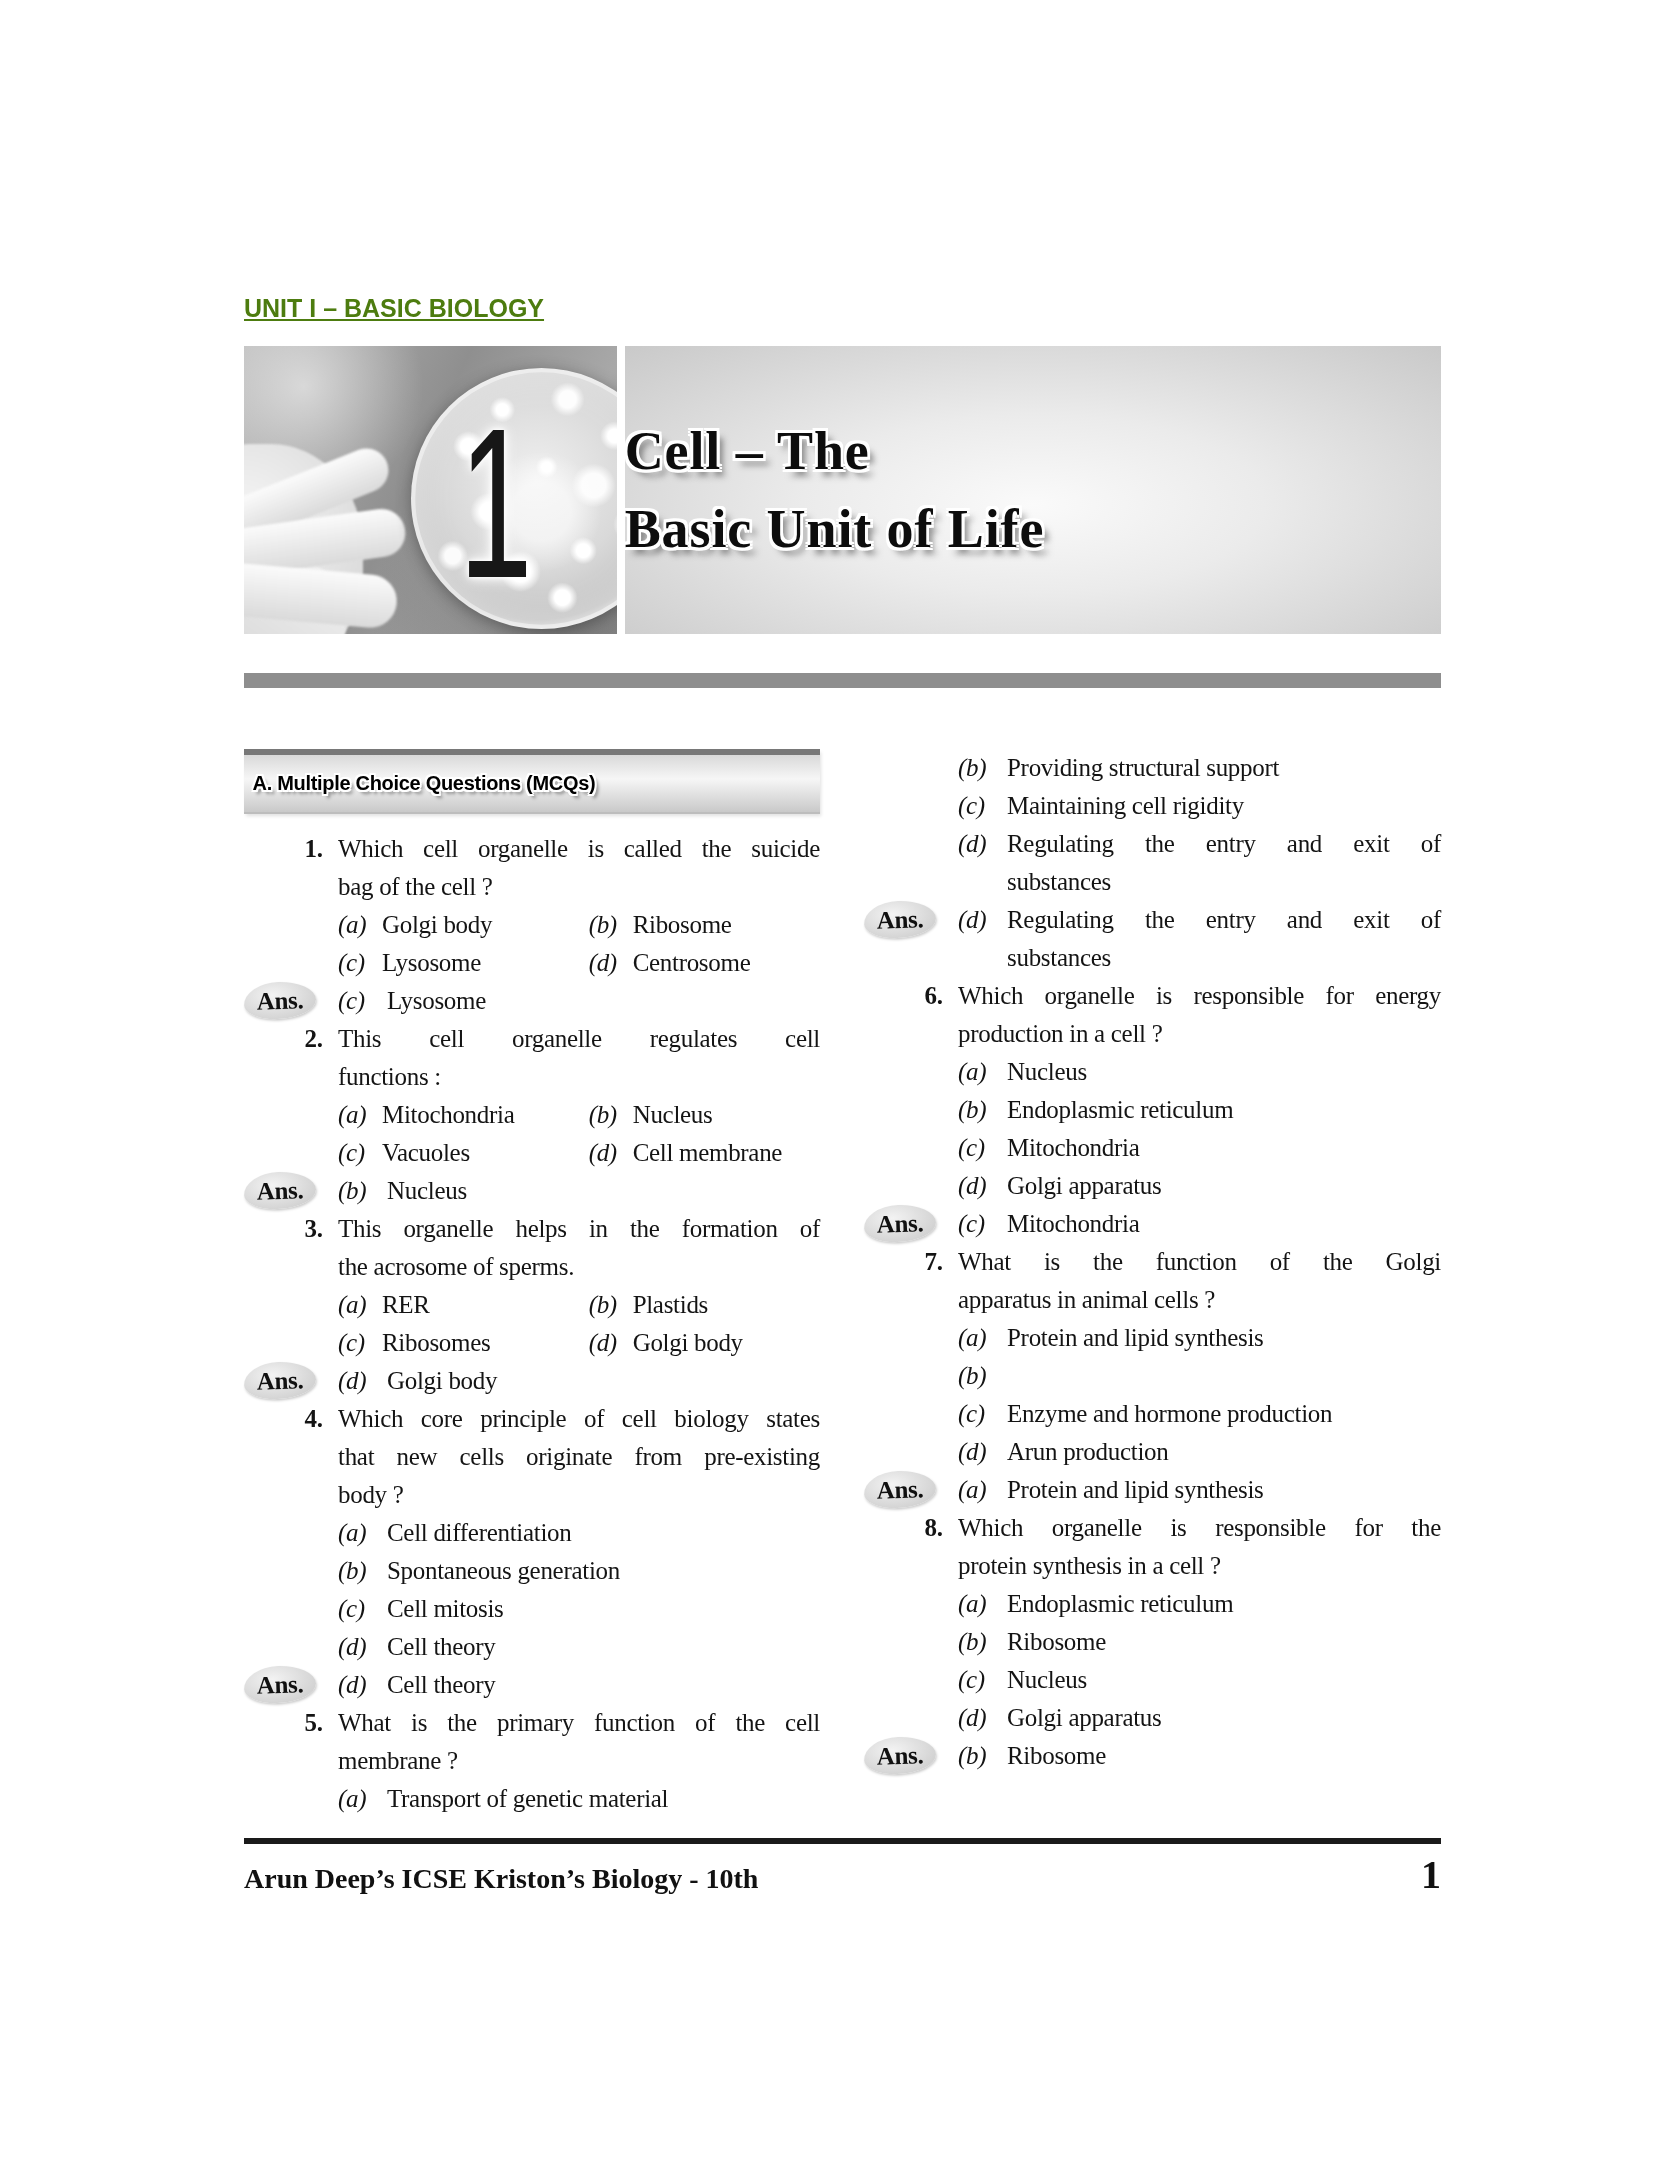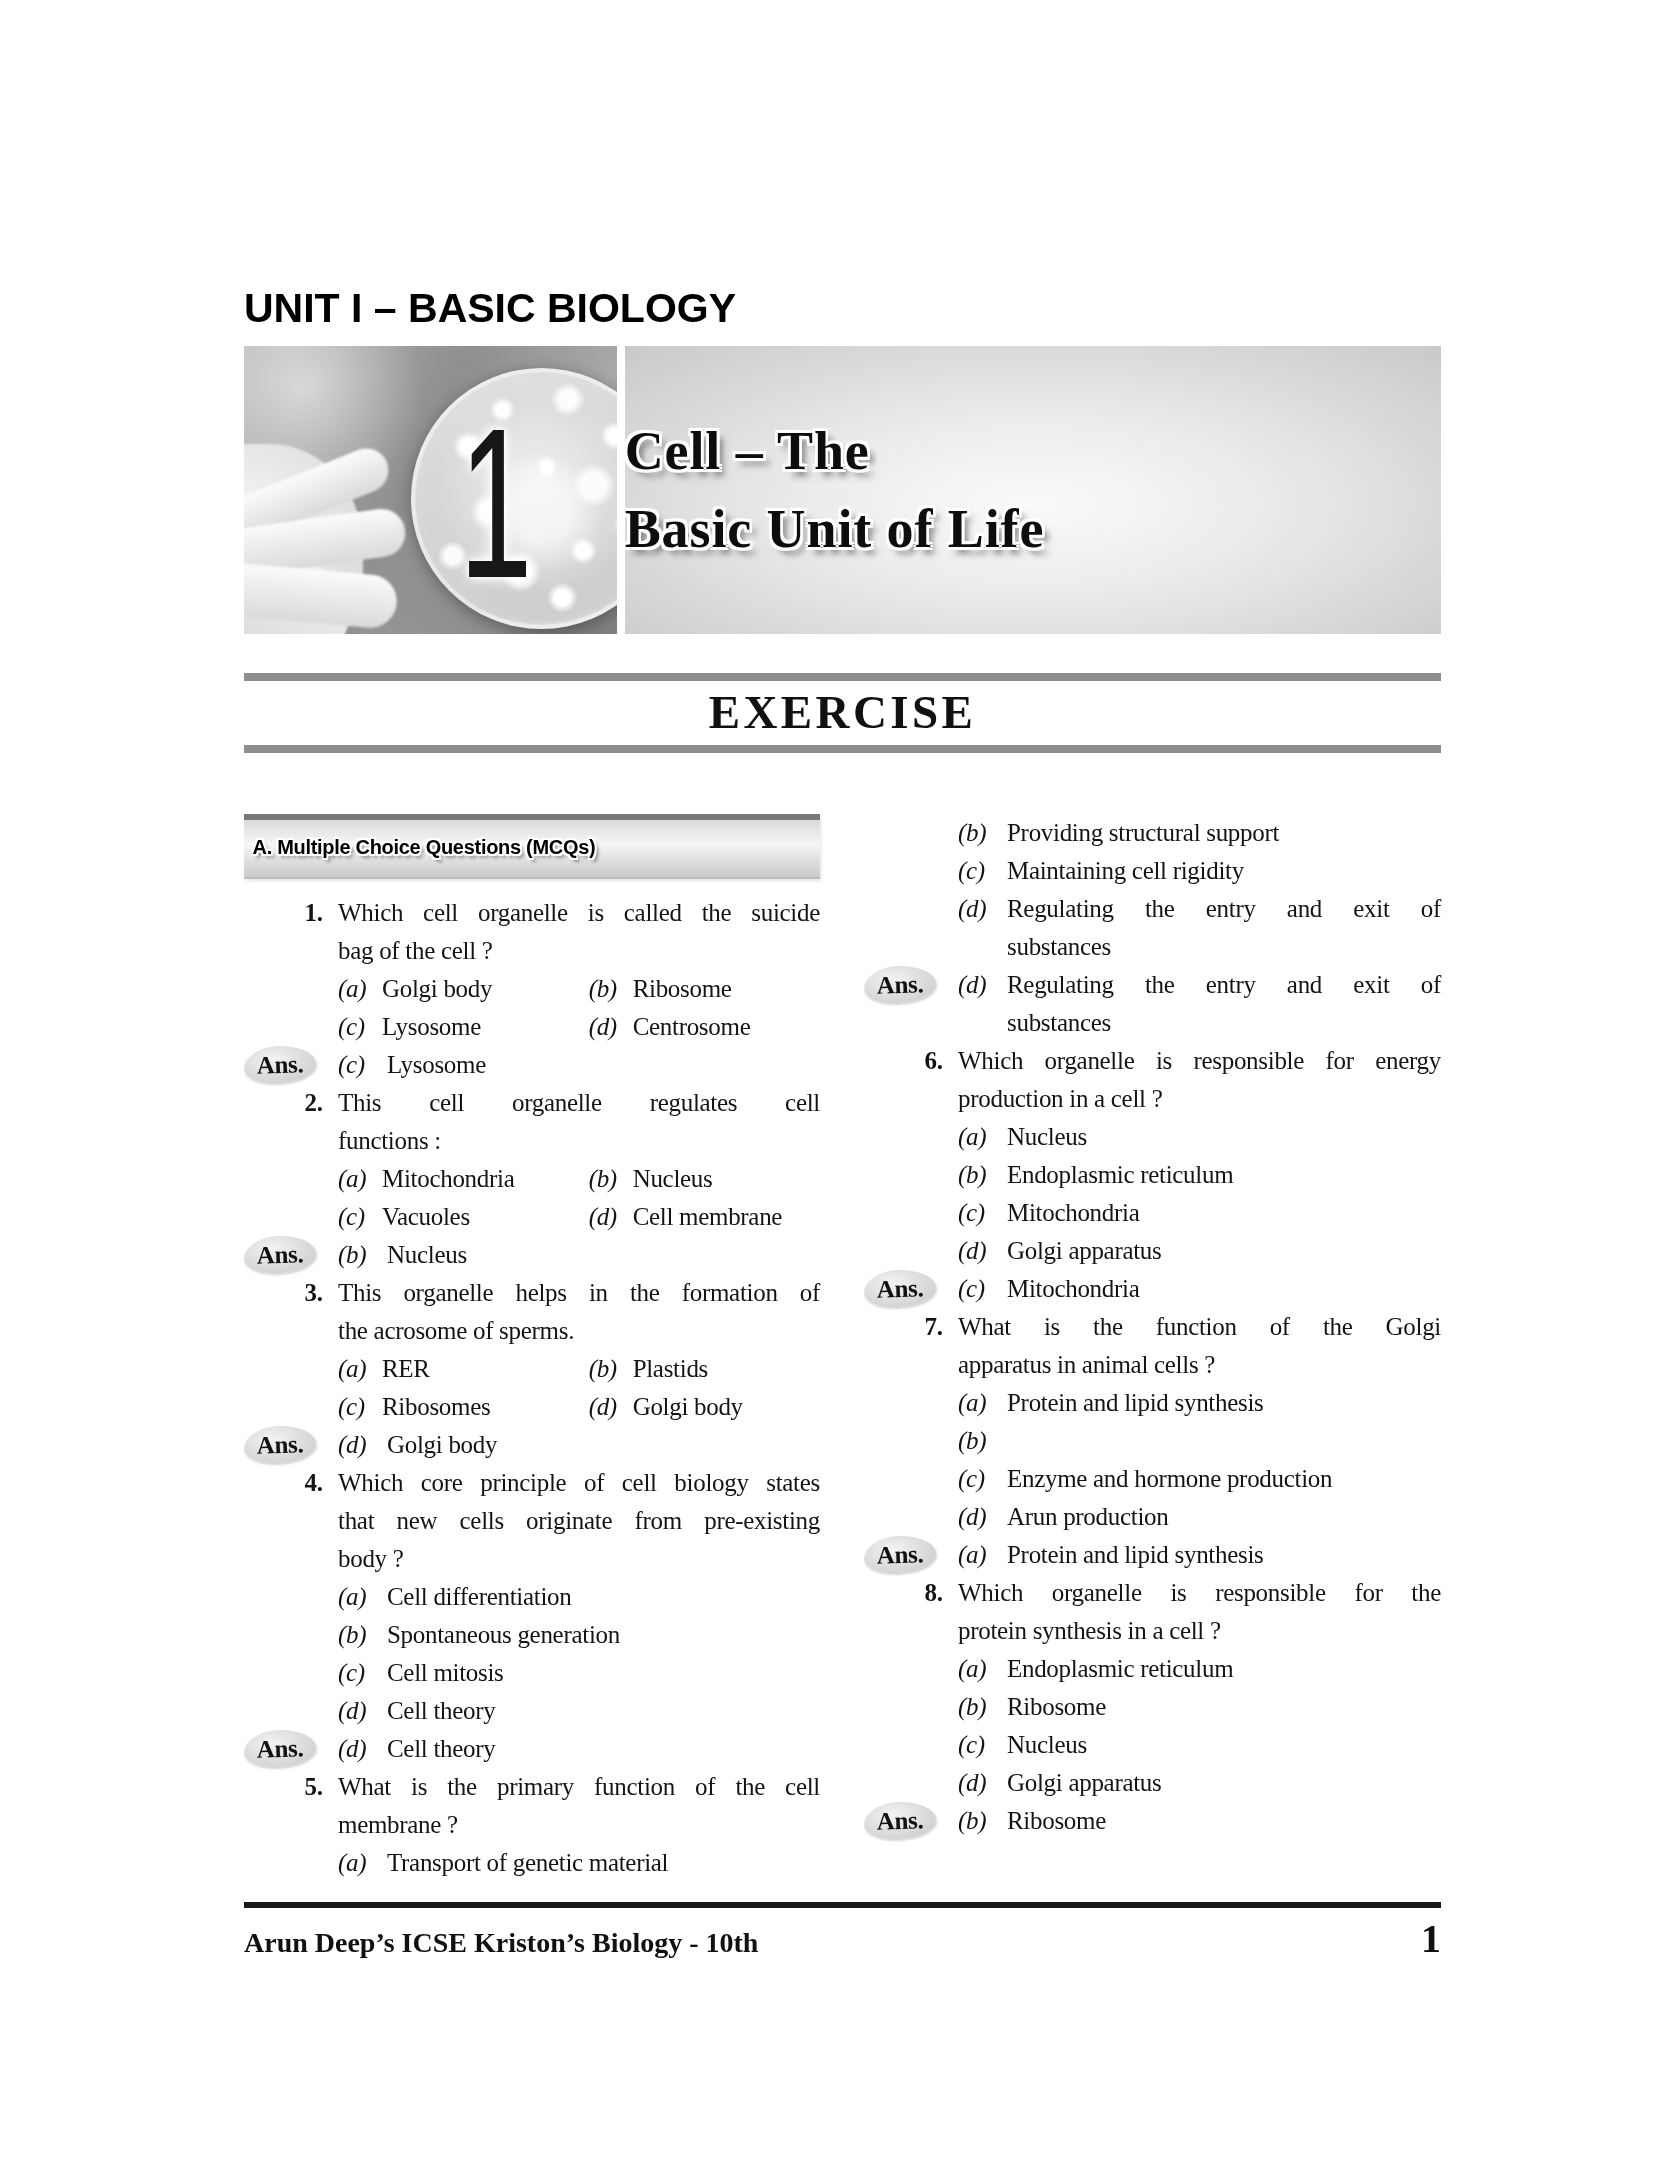--- a/index.html
+++ b/index.html
@@ -5,21 +5,21 @@
   html,body{margin:0;padding:0;}
   body{
     width:1680px;height:2181px;position:relative;background:#ffffff;
     font-family:"Liberation Serif", serif;color:#141414;overflow:hidden;
   }
   .page{position:absolute;left:244px;top:288px;width:1197px;}
 
   
   .unit-heading{
     margin:0 0 17px 0;font-family:"Liberation Sans",sans-serif;font-weight:700;
-    font-size:41px;line-height:41px;color:#000000;letter-spacing:0px;
+    font-size:25px;line-height:41px;color:#4d7c0f;letter-spacing:0px;text-decoration:underline;
   }
 
   
   .banner{display:flex;height:288px;margin-bottom:39px;}
   .photo{
     position:relative;width:373px;margin-right:7.7px;overflow:hidden;flex:none;
     background:
       radial-gradient(circle at 16% 14%, rgba(255,255,255,.55), rgba(255,255,255,0) 30%),
       radial-gradient(circle at 85% 95%, rgba(90,90,90,.55), rgba(90,90,90,0) 45%),
       linear-gradient(115deg,#b7b7b7,#8f8f8f 45%,#a8a8a8 75%,#979797);
@@ -149,21 +149,20 @@
       <div class="dish"></div>
       <div class="ch-num">1</div>
     </div>
     <div class="panel">
       <div class="ch-title">Cell – The</div>
       <div class="ch-title">Basic Unit of Life</div>
     </div>
   </div>
 
   <div class="bar"></div>
-  <div class="ex-title">EXERCISE</div>
   <div class="bar"></div>
 
   <div class="columns">
     <div class="col colL" id="col-left">
         <div class="mcq-box"><span>A. Multiple Choice Questions (MCQs)</span></div>
         <div class="q">
           <div class="qnum">1.</div>
           <div class="qtext">
             <div class="tline jline">Which cell organelle is called the suicide</div>
             <div class="tline">bag of the cell ?</div>

